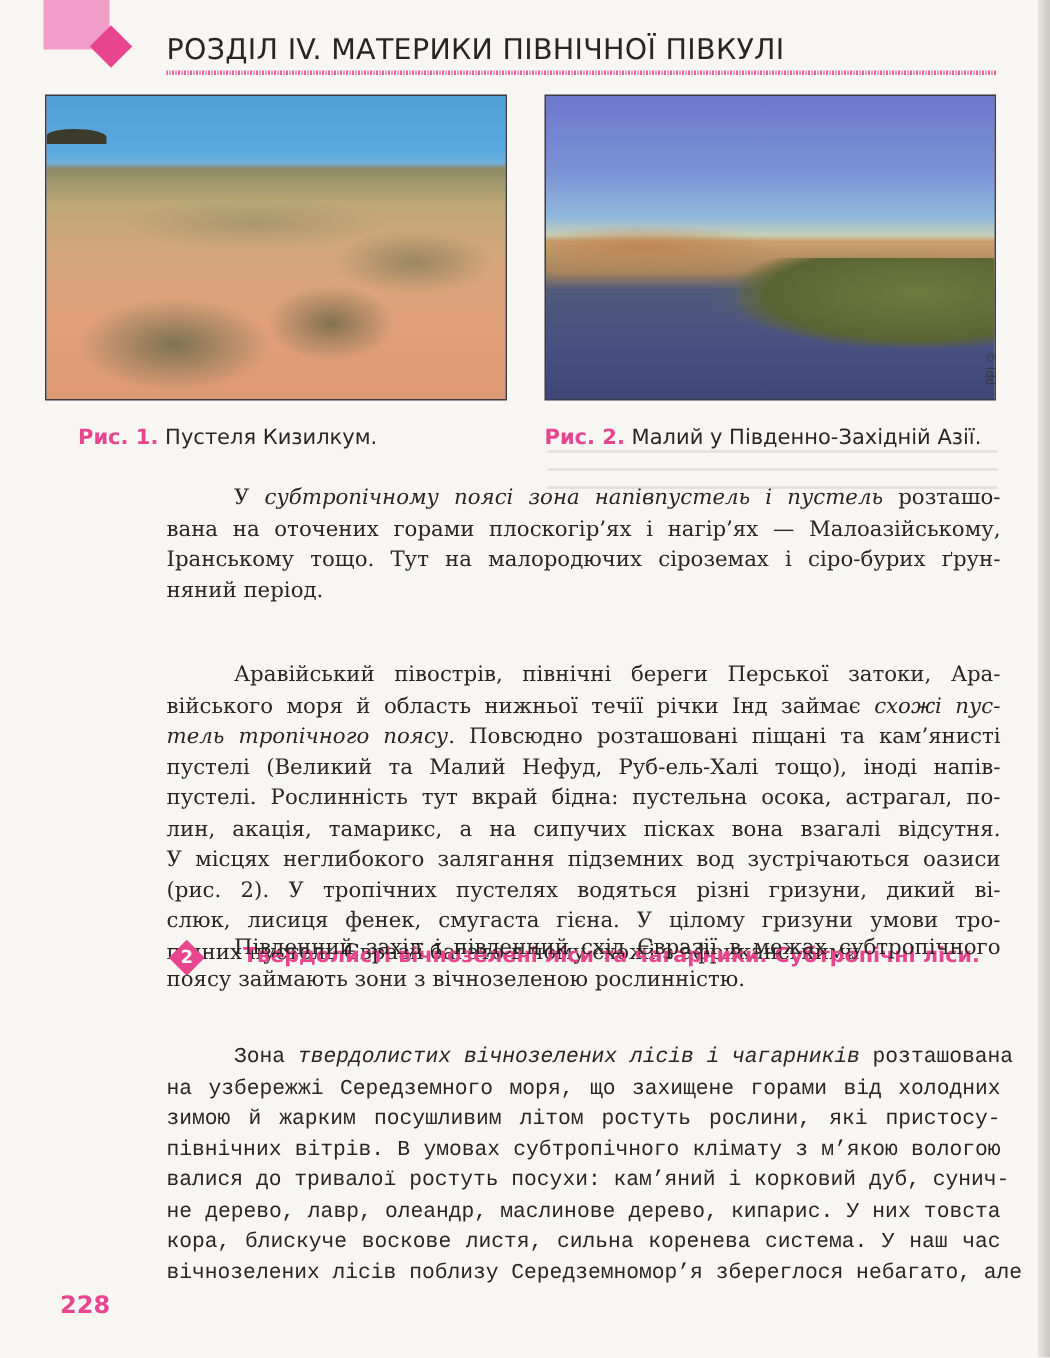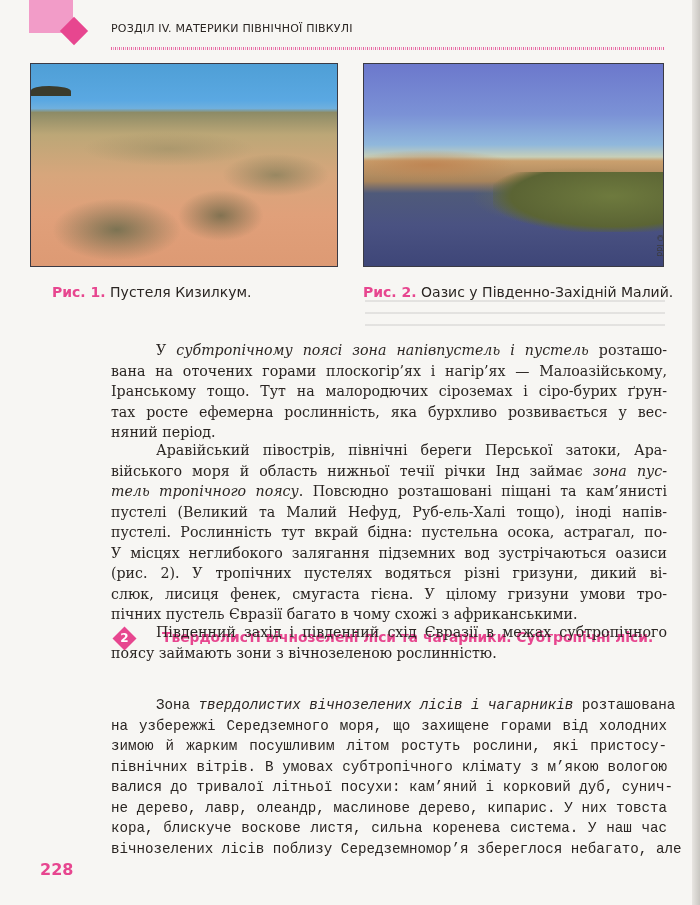--- a/index.html
+++ b/index.html
@@ -1,20 +1,20 @@
 <!DOCTYPE html>
 <html><head>
 <meta charset="utf-8">
 <style>
   html,body{margin:0;padding:0;}
   body{width:700px;height:905px;background:#f7f6f3;position:relative;overflow:hidden;font-family:"DejaVu Serif", serif;color:#2a2522;}
   .page-edge{position:absolute;right:0;top:0;width:8px;height:905px;background:linear-gradient(to right,#e8e6e2,#c9c6c1);}
   .corner-square{position:absolute;left:29px;top:0;width:44px;height:33px;background:#f29cc8;}
   .corner-diamond{position:absolute;left:64px;top:21px;width:20px;height:20px;background:#e7468f;transform:rotate(45deg);}
-  .header-title{position:absolute;left:111px;top:22px;font-family:"DejaVu Sans",sans-serif;font-size:11px;letter-spacing:0.2px;color:#2a2522;}
+  .header-title{position:absolute;left:111px;top:22px;font-family:"DejaVu Sans",sans-serif;font-size:19px;letter-spacing:0.2px;color:#2a2522;}
   .header-rule{position:absolute;left:111px;top:47px;width:553px;height:3px;background:repeating-linear-gradient(90deg,#e7468f 0 1px,transparent 1px 2px,#e88fbb 2px 3px,transparent 3px 4px);opacity:0.85;}
   .photo{position:absolute;overflow:hidden;border:1px solid #3a3a44;}
   .photo1{left:30px;top:63px;width:306px;height:202px;
     background:
       radial-gradient(ellipse 30% 22% at 28% 82%, rgba(90,100,70,0.75), transparent 70%),
       radial-gradient(ellipse 20% 18% at 62% 75%, rgba(80,90,60,0.65), transparent 70%),
       radial-gradient(ellipse 25% 15% at 80% 55%, rgba(110,115,80,0.6), transparent 70%),
       radial-gradient(ellipse 40% 12% at 45% 42%, rgba(150,140,100,0.55), transparent 70%),
       linear-gradient(to bottom,#4f9fd6 0%,#5aa8e2 18%,#6fb0de 22%,#8d8b66 24%,#bca777 35%,#d7a67c 55%,#e0a07a 75%,#dd9a74 100%);}
   .photo1 .hill{position:absolute;left:0;top:22px;width:40px;height:10px;background:#3b3b2c;border-radius:50% 60% 0 0;}
@@ -58,37 +58,37 @@
     <div class="bank"></div>
   </div>
 <div class="photo-credit">© ldd</div>
 
 <div class="caption cap1">
   <span class="lbl">Рис. 1.</span>
   <span>Пустеля Кизилкум.</span>
 </div>
 <div class="caption cap2">
   <span class="lbl">Рис. 2.</span>
-  <span>Оазис у Південно-Західній Малий.</span>
+  <span>Малий у Південно-Західній Азії.</span>
 </div>
 <div class="faint"></div>
 
-<div class="body" style="top:340px;">
+<div class="body" style="top:322px;">
     <span class="line ind">У <em>субтропічному поясі зона напівпустель і пустель</em> розташо-</span>
     <span class="line">вана на оточених горами плоскогір’ях і нагір’ях — Малоазійському,</span>
     <span class="line">Іранському тощо. Тут на малородючих сіроземах і сіро-бурих ґрун-</span>
-    <span class="line">тах росте ефемерна рослинність, яка бурхливо розвивається у вес-</span>
     <span class="line last">няний період.</span>
   </div>
 <div class="body" style="top:440px;">
     <span class="line ind">Аравійський півострів, північні береги Перської затоки, Ара-</span>
-    <span class="line">війського моря й область нижньої течії річки Інд займає <em>зона пус-</em></span>
+    <span class="line">війського моря й область нижньої течії річки Інд займає <em>схожі пус-</em></span>
     <span class="line"><em>тель тропічного поясу</em>. Повсюдно розташовані піщані та кам’янисті</span>
     <span class="line">пустелі (Великий та Малий Нефуд, Руб-ель-Халі тощо), іноді напів-</span>
     <span class="line">пустелі. Рослинність тут вкрай бідна: пустельна осока, астрагал, по-</span>
+    <span class="line">лин, акація, тамарикс, а на сипучих пісках вона взагалі відсутня.</span>
     <span class="line">У місцях неглибокого залягання підземних вод зустрічаються оазиси</span>
     <span class="line">(рис. 2). У тропічних пустелях водяться різні гризуни, дикий ві-</span>
     <span class="line">слюк, лисиця фенек, смугаста гієна. У цілому гризуни умови тро-</span>
     <span class="line last">пічних пустель Євразії багато в чому схожі з африканськими.</span>
   </div>
 
 <div class="section-head">
   <div class="section-diamond"></div>
   <div class="section-num">2</div>
   <div class="section-title">Твердолисті вічнозелені ліси та чагарники. Субтропічні ліси.</div>
@@ -96,19 +96,19 @@
 
 <div class="body" style="top:622px;">
     <span class="line ind">Південний захід і південний схід Євразії в межах субтропічного</span>
     <span class="line last">поясу займають зони з вічнозеленою рослинністю.</span>
   </div>
 <div class="body" style="top:695px;font-family:Liberation Mono, monospace;">
     <span class="line ind">Зона <em>твердолистих вічнозелених лісів і чагарників</em> розташована</span>
     <span class="line">на узбережжі Середземного моря, що захищене горами від холодних</span>
     <span class="line">зимою й жарким посушливим літом ростуть рослини, які пристосу-</span>
     <span class="line">північних вітрів. В умовах субтропічного клімату з м’якою вологою</span>
-    <span class="line">валися до тривалої літньої посухи: кам’яний і корковий дуб, сунич-</span>
+    <span class="line">валися до тривалої ростуть посухи: кам’яний і корковий дуб, сунич-</span>
     <span class="line">не дерево, лавр, олеандр, маслинове дерево, кипарис. У них товста</span>
     <span class="line">кора, блискуче воскове листя, сильна коренева система. У наш час</span>
     <span class="line">вічнозелених лісів поблизу Середземномор’я збереглося небагато, але</span>
   </div>
 
 <div class="page-num">228</div>
 
 </body></html>

